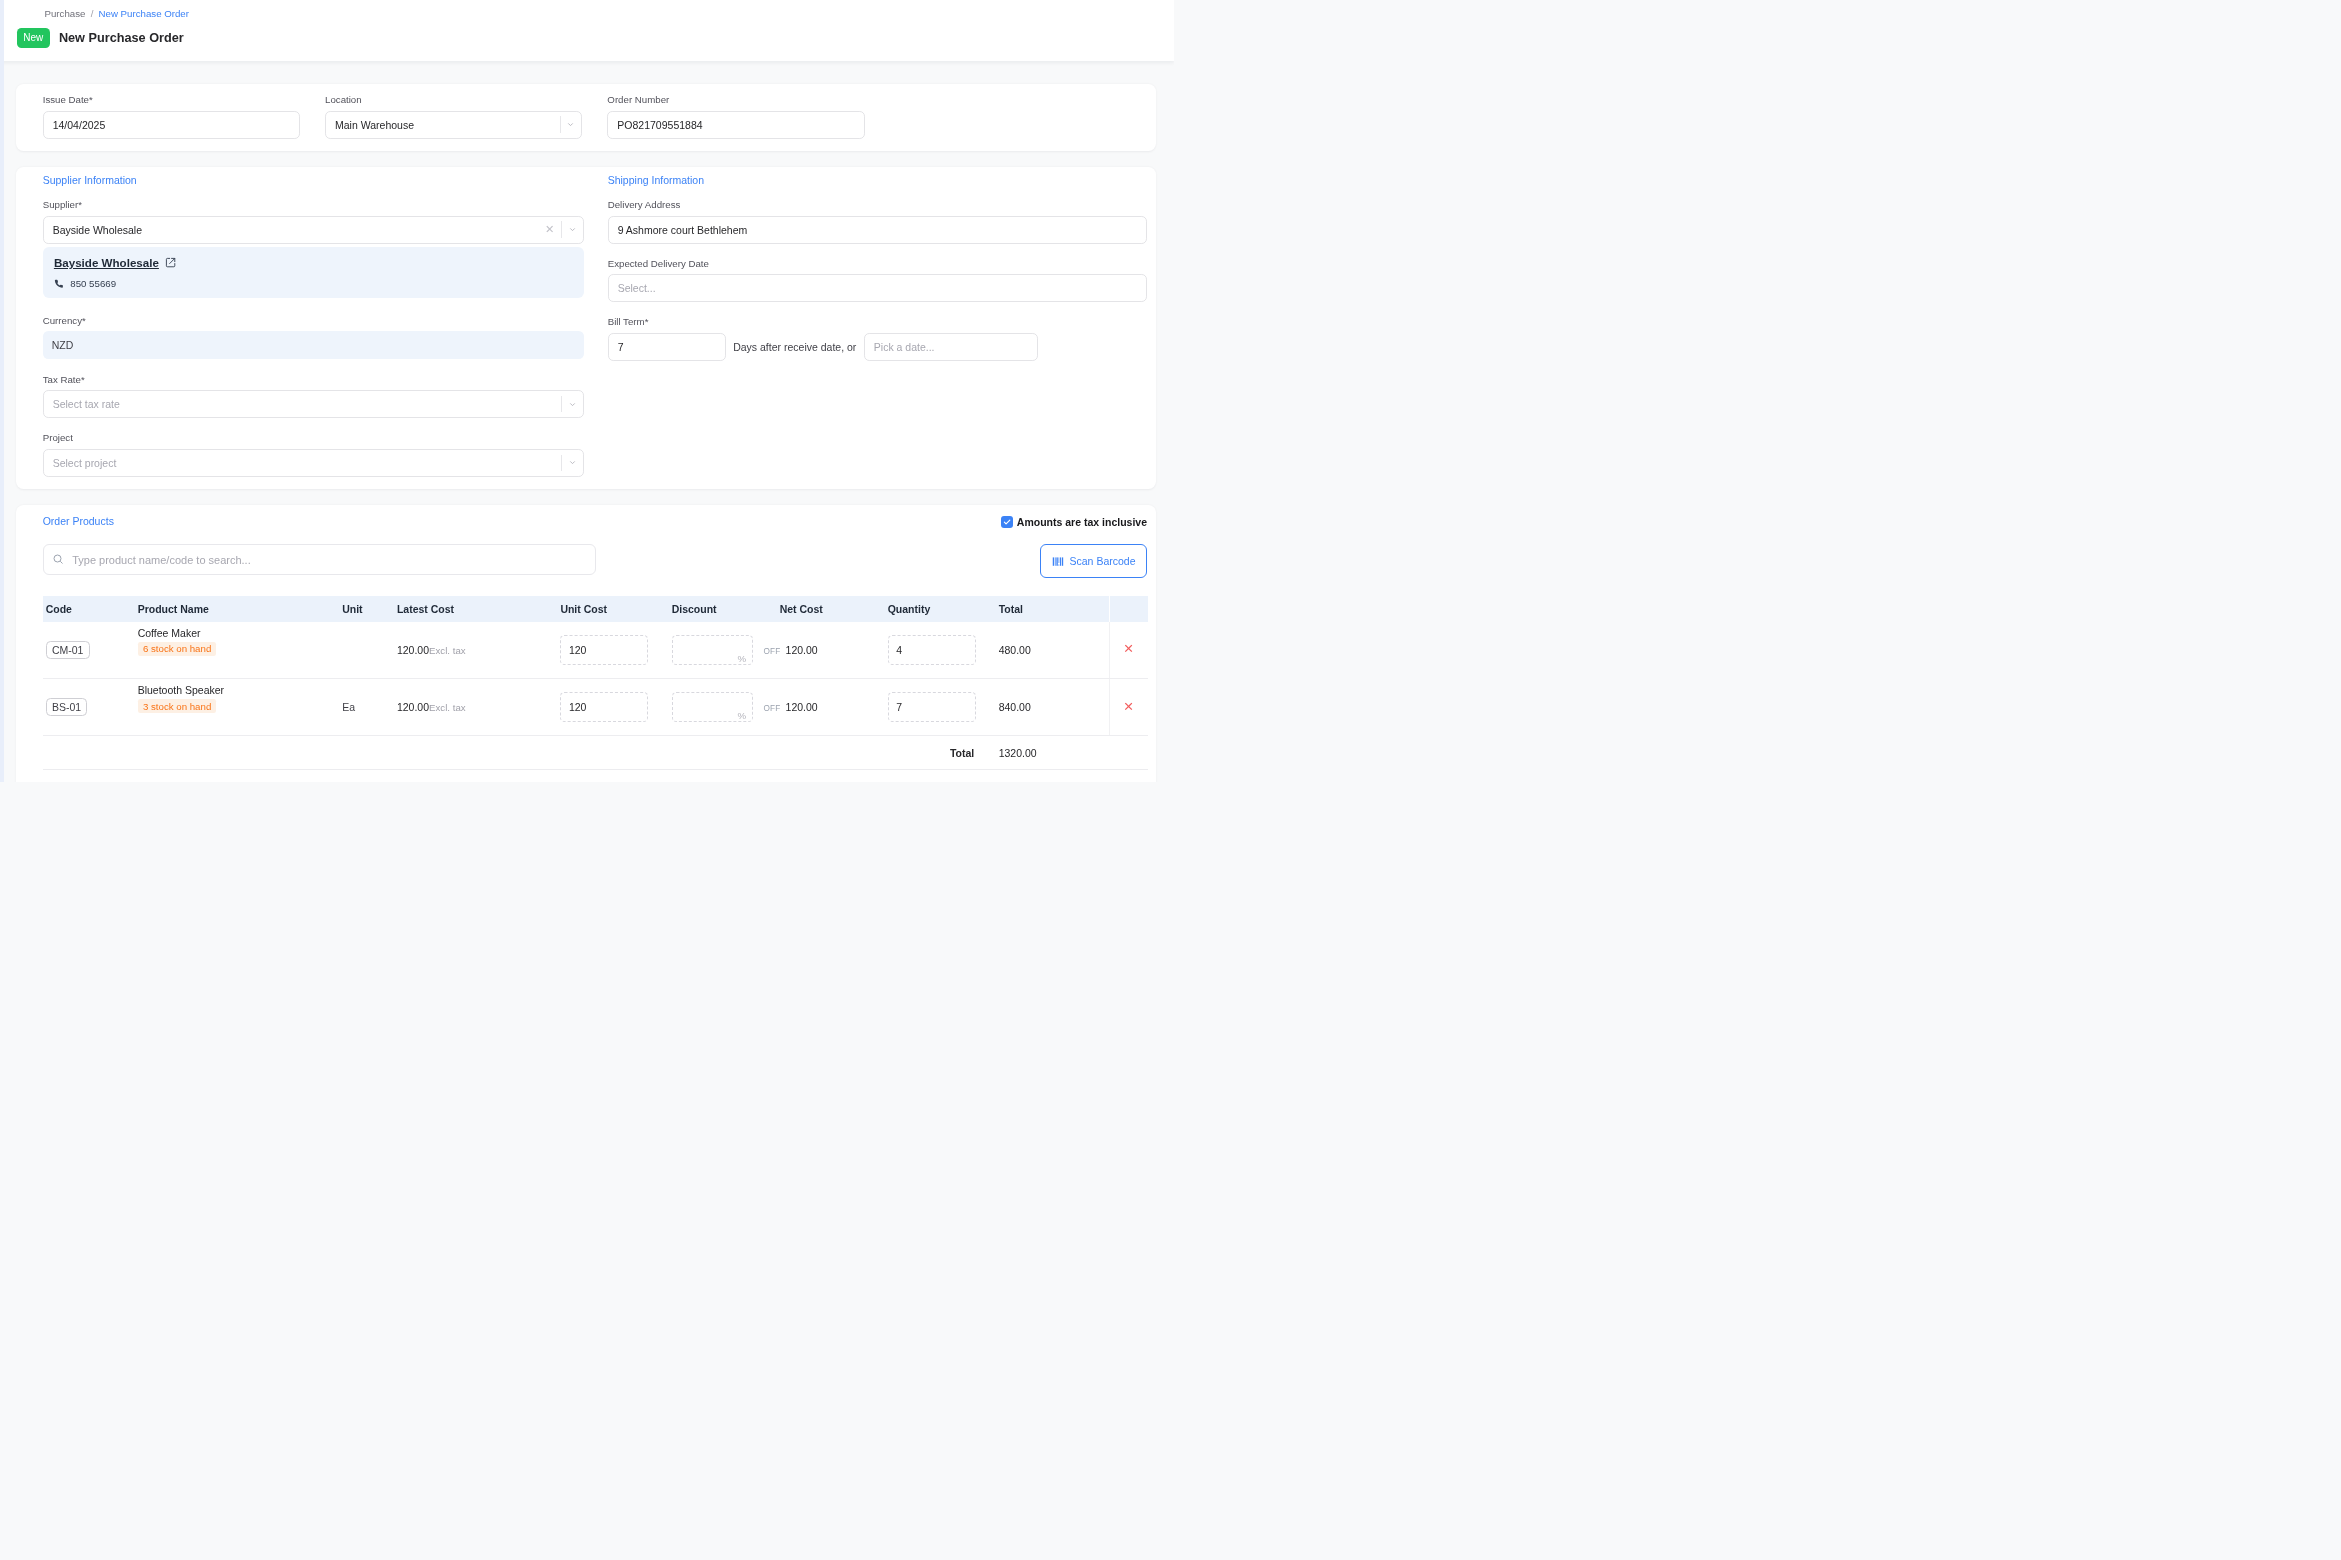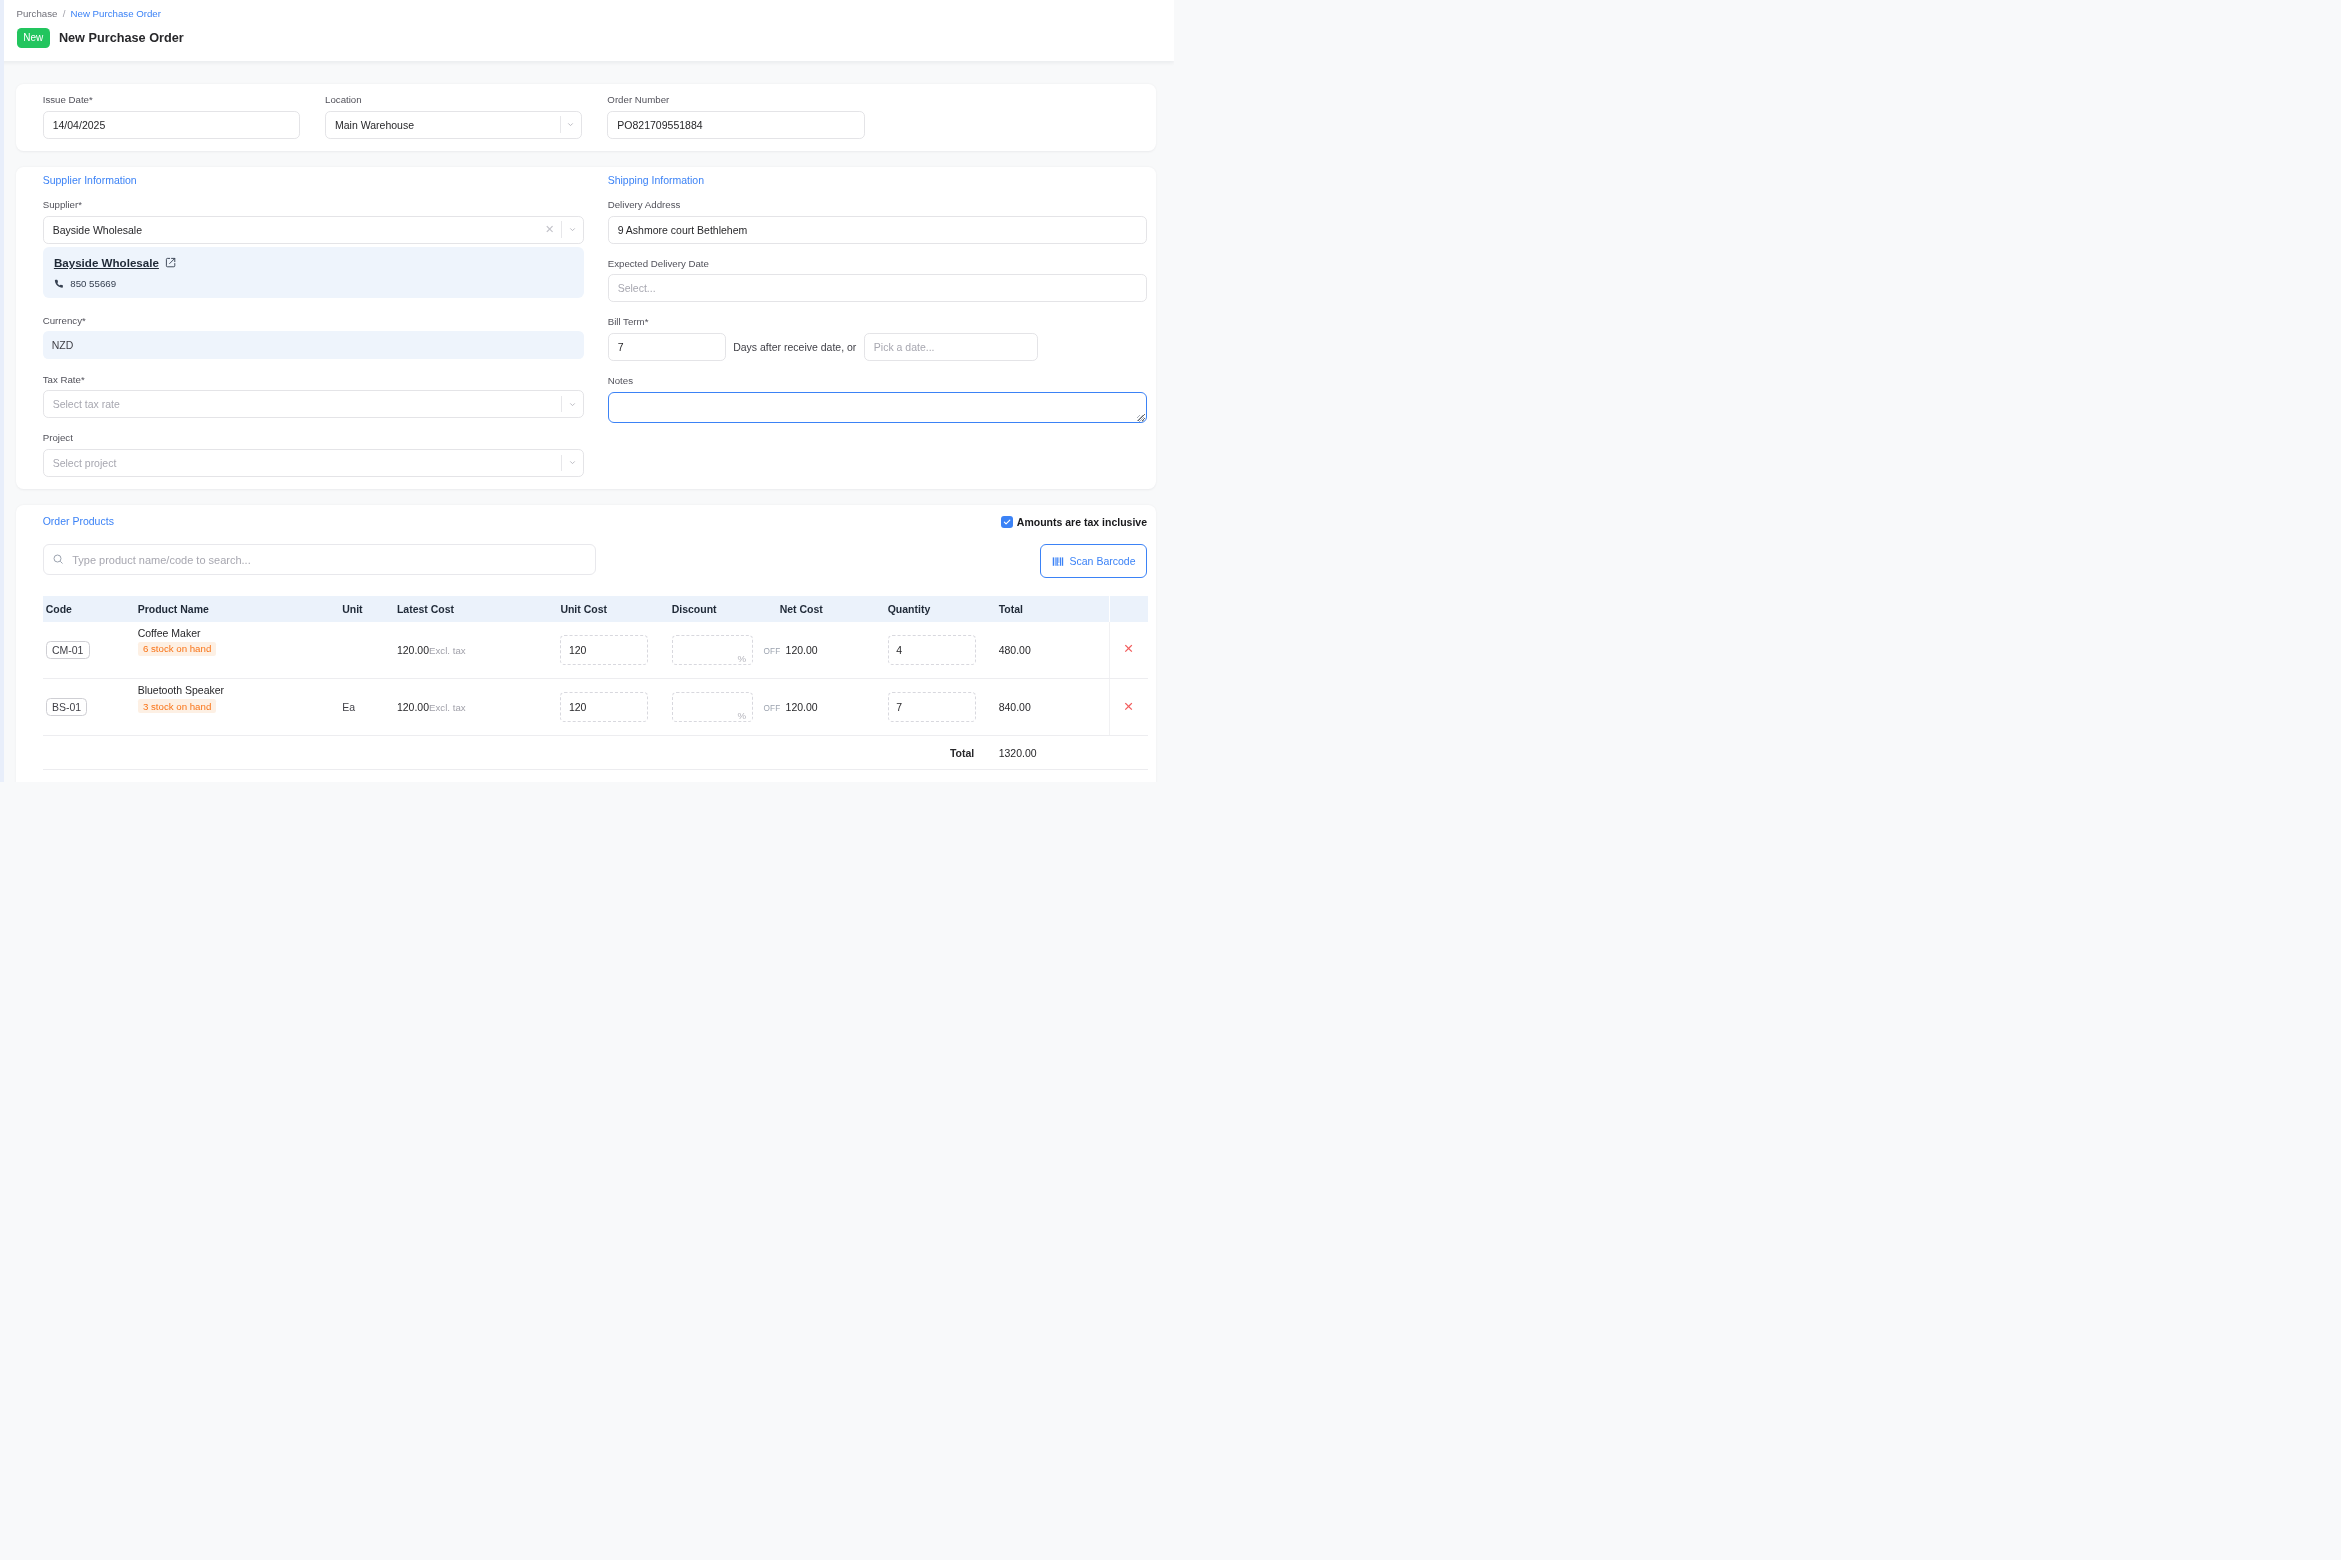--- a/index.html
+++ b/index.html
@@ -3,21 +3,21 @@
 <meta charset="utf-8">
 <style>
   * { margin:0; padding:0; box-sizing:border-box; }
   html,body { width:1174px; height:782px; overflow:hidden; }
   body { font-family:"Liberation Sans","DejaVu Sans",sans-serif; background:#f8f9fa; color:#27272a; position:relative; }
   .side-strip { position:absolute; left:0; top:0; width:3.7px; height:100%; background:#e8eefa; z-index:5; }
 
   
   .top-header { background:#fff; padding:6px 18px 0 16.5px; height:61px; box-shadow:0 1.5px 3.7px rgba(20,30,50,.06); position:relative; z-index:2; }
   .breadcrumb { font-size:9.7px; display:flex; gap:5.2px; align-items:center; padding-top:1.5px; }
-  .crumb-parent { color:#71717a; }
+  .crumb-parent { color:#71717a;margin-left:28px; }
   .crumb-sep { color:#a1a1aa; }
   .crumb-current { color:#3b82f6; cursor:pointer; }
   .title-row { display:flex; align-items:center; gap:9px; margin-top:9.7px; }
   .new-badge { background:#22c55e; color:#fff; font-size:10px; font-weight:500; padding:3.7px 6.7px; border-radius:4.5px; line-height:1.2; }
   .page-title { font-size:12.7px; font-weight:700; color:#27272a; }
 
   .content { padding:22.5px 18px 0 15.7px; }
   .card { background:#fff; border-radius:7.5px; box-shadow:0 0.7px 2.2px rgba(16,24,40,.06); margin-bottom:15.7px; }
 
   
@@ -226,27 +226,20 @@
 
       <div class="fgroup">
         <div class="field-label">Bill Term*</div>
         <div class="billterm-row">
           <input class="tb billterm-days" type="text" value="7" style="">
           <span class="billterm-text">Days after receive date, or</span>
           <input class="tb billterm-date" type="text" placeholder="Pick a date..." style="">
         </div>
       </div>
 
-      <div style="margin-bottom:0">
-        <div class="field-label">Notes</div>
-        <div class="notes-wrap">
-          <textarea class="notes-ta" style=""></textarea>
-          <span class="grip"></span>
-        </div>
-      </div>
     </div>
   </div>
 
   <div class="card card-products">
     <div class="prod-head-row">
       <div class="section-title" style="margin-bottom:0">Order Products</div>
       <div class="taxinc">
         <span class="checkbox">
           <svg width="8.2" height="8.2" viewBox="0 0 24 24" fill="none" stroke="#fff" stroke-width="3.4" stroke-linecap="round" stroke-linejoin="round">
               <polyline points="20 6 9 17 4 12"></polyline>

